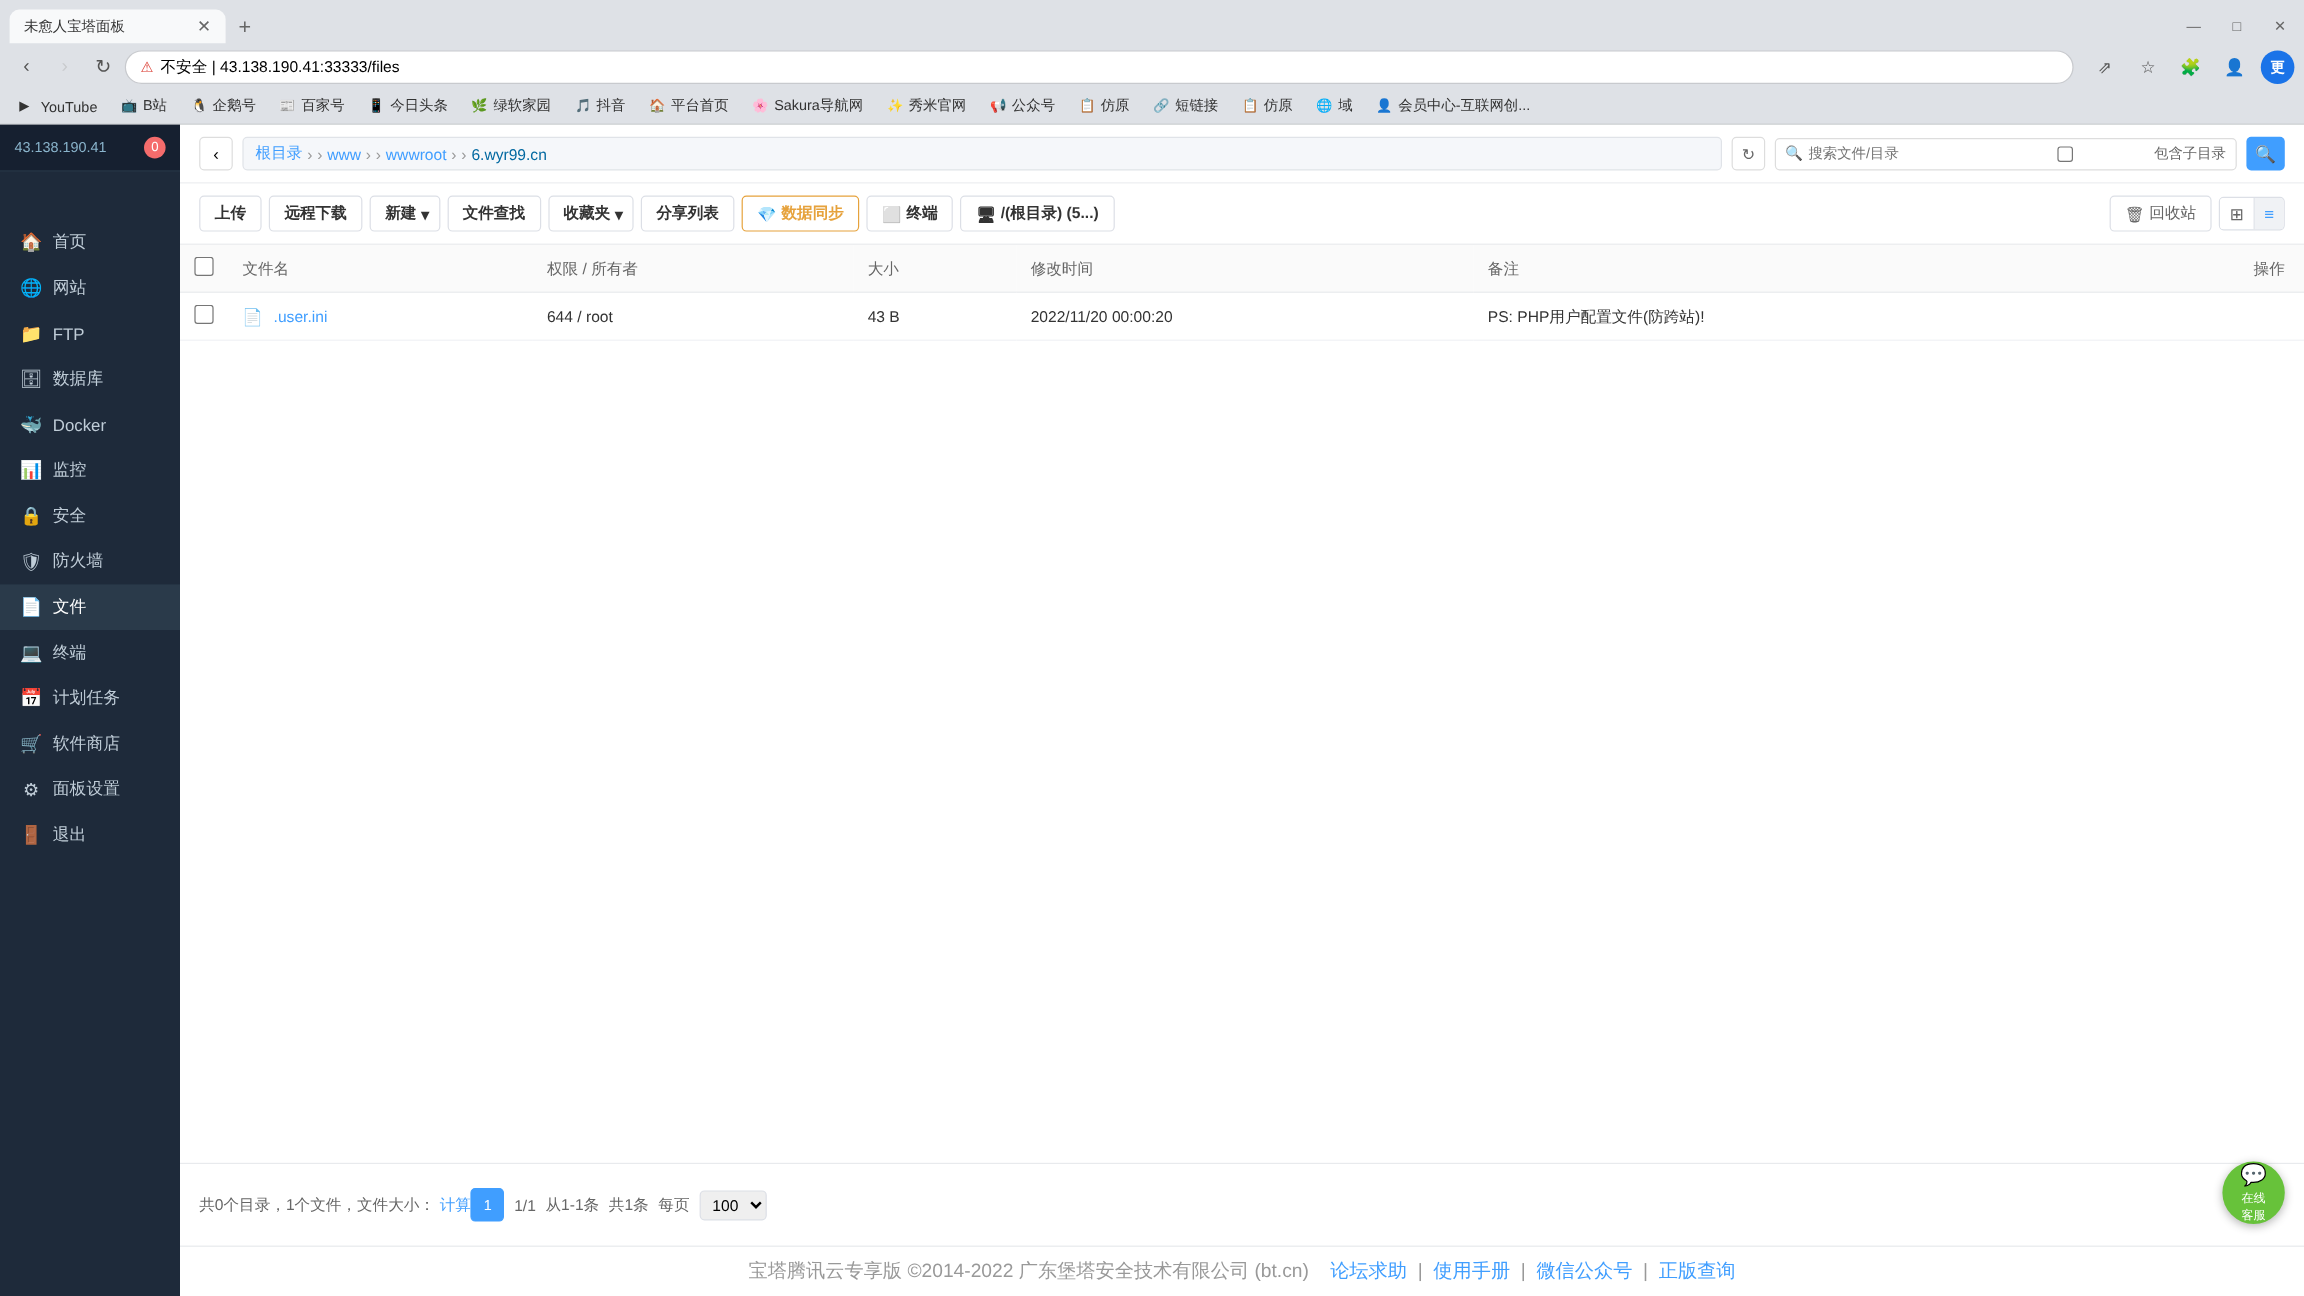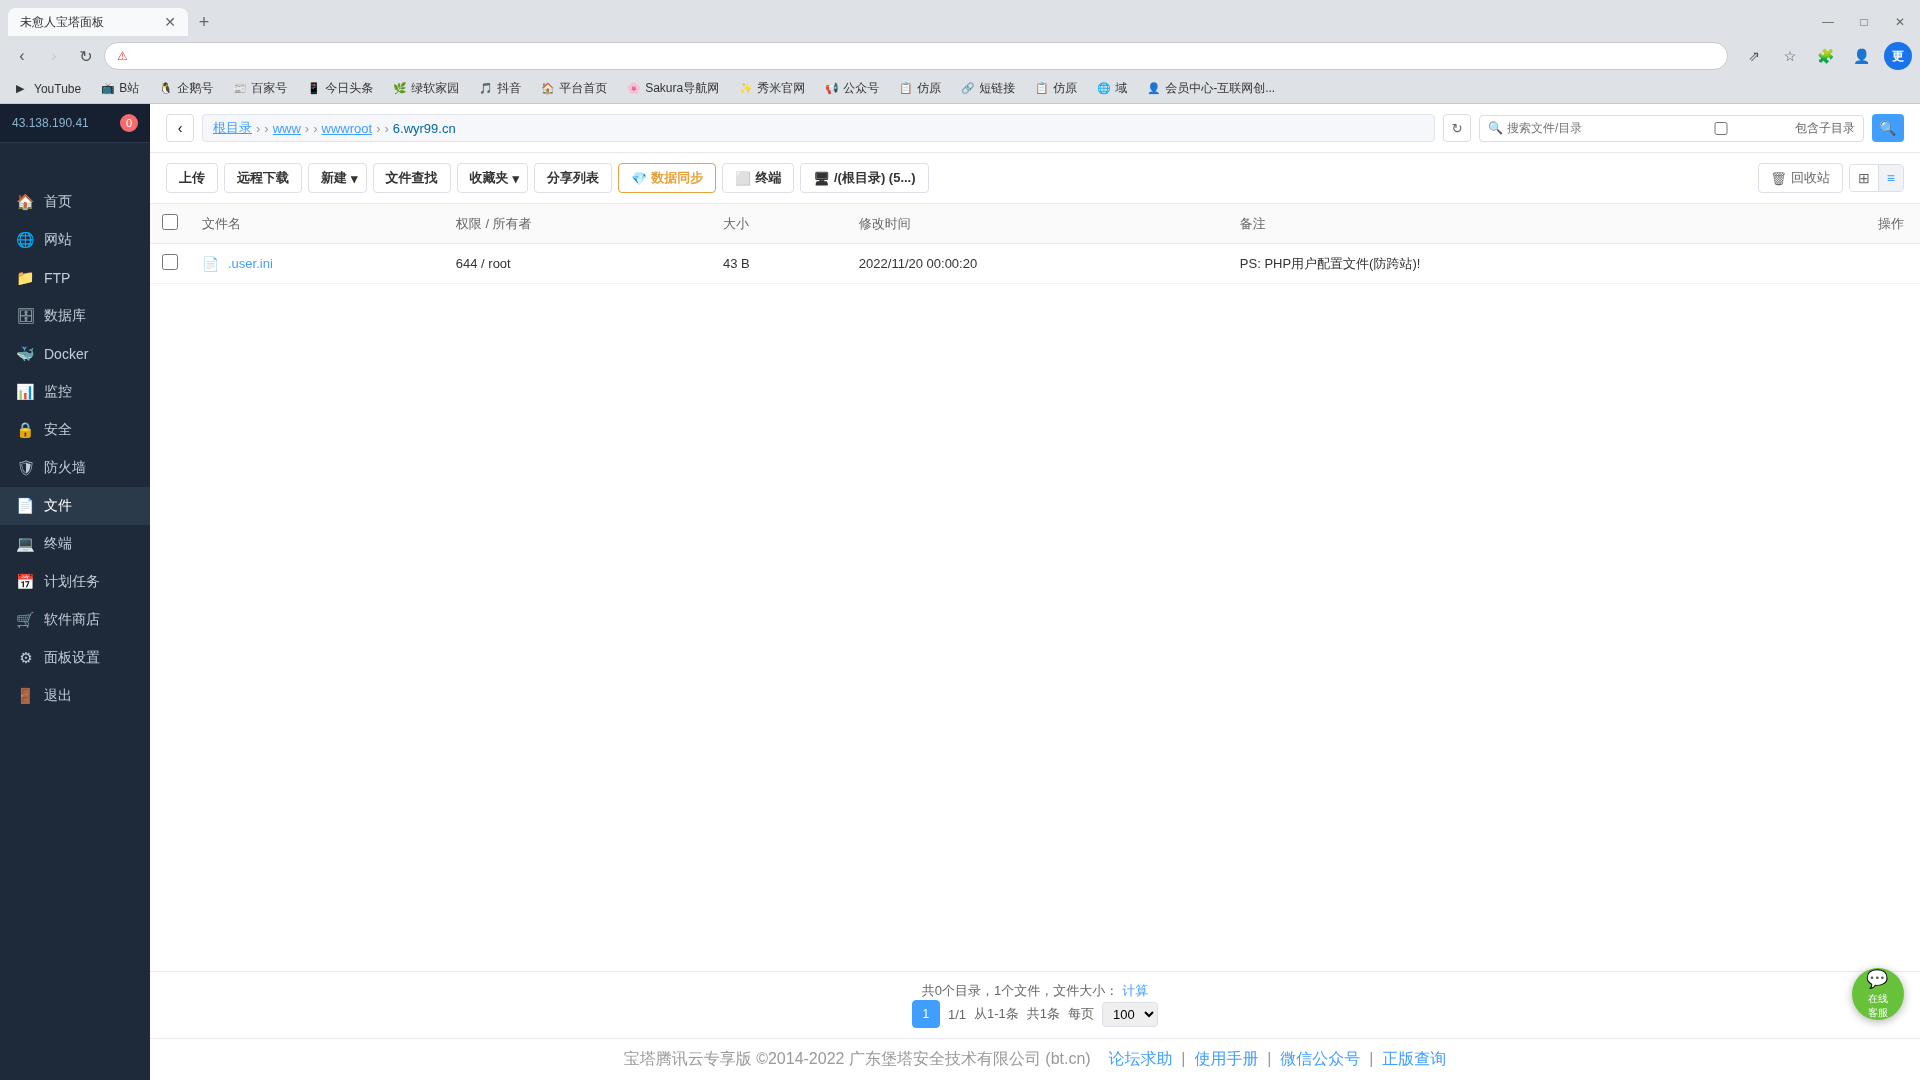--- a/index.html
+++ b/index.html
@@ -47,21 +47,21 @@
     .content { flex: 1; background: #f0f2f5; overflow: auto; display: flex; flex-direction: column; }
 
     
     .file-manager { flex: 1; background: #fff; margin: 0; display: flex; flex-direction: column; }
 
     
     .breadcrumb-nav { display: flex; align-items: center; padding: 10px 16px; background: #fff; border-bottom: 1px solid #e8eaed; gap: 8px; }
     .breadcrumb-nav .back-btn { width: 28px; height: 28px; border: 1px solid #ddd; background: #fff; cursor: pointer; border-radius: 4px; display: flex; align-items: center; justify-content: center; font-size: 14px; }
     .breadcrumb-path { display: flex; align-items: center; flex: 1; background: #f5f7fa; border: 1px solid #e0e3e8; border-radius: 4px; padding: 4px 10px; gap: 4px; font-size: 13px; }
     .breadcrumb-sep { color: #999; }
-    .breadcrumb-item { color: #409eff; cursor: pointer; text-decoration: underline; }
+    .breadcrumb-item { color: #409eff; cursor: pointer; }
     .breadcrumb-current { color: #0369a1; }
     .refresh-btn { width: 28px; height: 28px; border: 1px solid #ddd; background: #fff; cursor: pointer; border-radius: 4px; display: flex; align-items: center; justify-content: center; color: #666; }
     .search-area { display: flex; align-items: center; gap: 8px; }
     .search-input-wrap { display: flex; align-items: center; border: 1px solid #ddd; border-radius: 4px; padding: 4px 8px; background: #fff; gap: 4px; }
     .search-input-wrap input { border: none; outline: none; font-size: 12px; color: #ec4899; width: 140px; }
     .include-subdir { display: flex; align-items: center; gap: 4px; font-size: 12px; color: #666; }
     .search-btn { width: 32px; height: 28px; background: #409eff; border: none; cursor: pointer; border-radius: 4px; display: flex; align-items: center; justify-content: center; color: white; font-size: 14px; }
 
     
     .toolbar { display: flex; align-items: center; padding: 10px 16px; background: #fff; border-bottom: 1px solid #e8eaed; gap: 6px; }
@@ -82,21 +82,21 @@
     table { width: 100%; border-collapse: collapse; }
     table thead tr { border-bottom: 1px solid #e8eaed; background: #fafafa; }
     table thead th { padding: 10px 12px; text-align: left; font-weight: 500; color: #666; font-size: 13px; }
     table tbody tr { border-bottom: 1px solid #f0f2f5; }
     .file-checkbox { width: 16px; height: 16px; cursor: pointer; }
     .file-name-cell { display: flex; align-items: center; gap: 8px; }
     .file-icon { width: 18px; height: 18px; display: flex; align-items: center; justify-content: center; font-size: 14px; }
     .file-name-text { color: #409eff; cursor: pointer; }
 
     
-    .file-footer { padding: 10px 16px; border-top: 1px solid #e8eaed; background: #fff; display: flex; align-items: center; justify-content: space-between; font-size: 13px; color: #666; flex-direction: column; }
+    .file-footer { padding: 20px 16px; border-top: 1px solid #e8eaed; background: #fff; display: flex; align-items: center; font-size: 13px; color: #666; }
     .footer-stats { display: flex; align-items: center; gap: 4px; }
     .calc-link { color: #409eff; cursor: pointer; }
     .pagination { display: flex; align-items: center; gap: 8px; }
     .page-btn { width: 28px; height: 28px; border: 1px solid #dcdfe6; background: #fff; border-radius: 4px; cursor: pointer; display: flex; align-items: center; justify-content: center; font-size: 12px; color: #333; }
     .page-btn.active { background: #409eff; color: white; border-color: #409eff; }
     .page-info { font-size: 13px; color: #666; }
     .per-page-select { padding: 3px 6px; border: 1px solid #dcdfe6; border-radius: 4px; font-size: 13px; }
 
     
     .page-footer { background: #fff; padding: 10px; text-align: center; font-size: 16px; color: #999; border-top: 1px solid #e8eaed; }
@@ -123,20 +123,21 @@
       <div class="tab-ctrl-btn">✕</div>
     </div>
   </div>
 
   <div class="address-bar-row">
     <button class="nav-btn">‹</button>
     <button class="nav-btn" disabled="" style="opacity:0.4;">›</button>
     <button class="nav-btn">↻</button>
     <div class="address-bar">
       <span class="lock-icon">⚠</span>
+      <input class="address-input" value="不安全 | 43.138.190.41:33333/files" style="">
     </div>
     <div class="address-actions">
       <button class="addr-action-btn">⇗</button>
       <button class="addr-action-btn">☆</button>
       <button class="addr-action-btn">🧩</button>
       <button class="addr-action-btn">👤</button>
       <div class="profile-btn">更</div>
     </div>
   </div>
 

